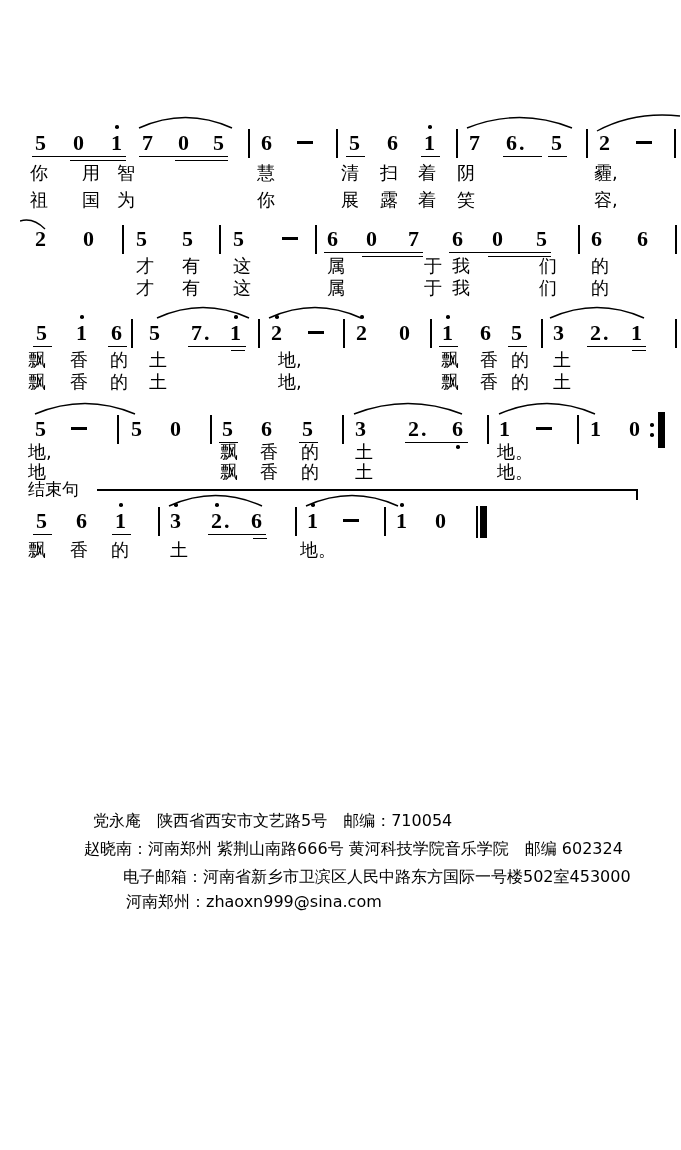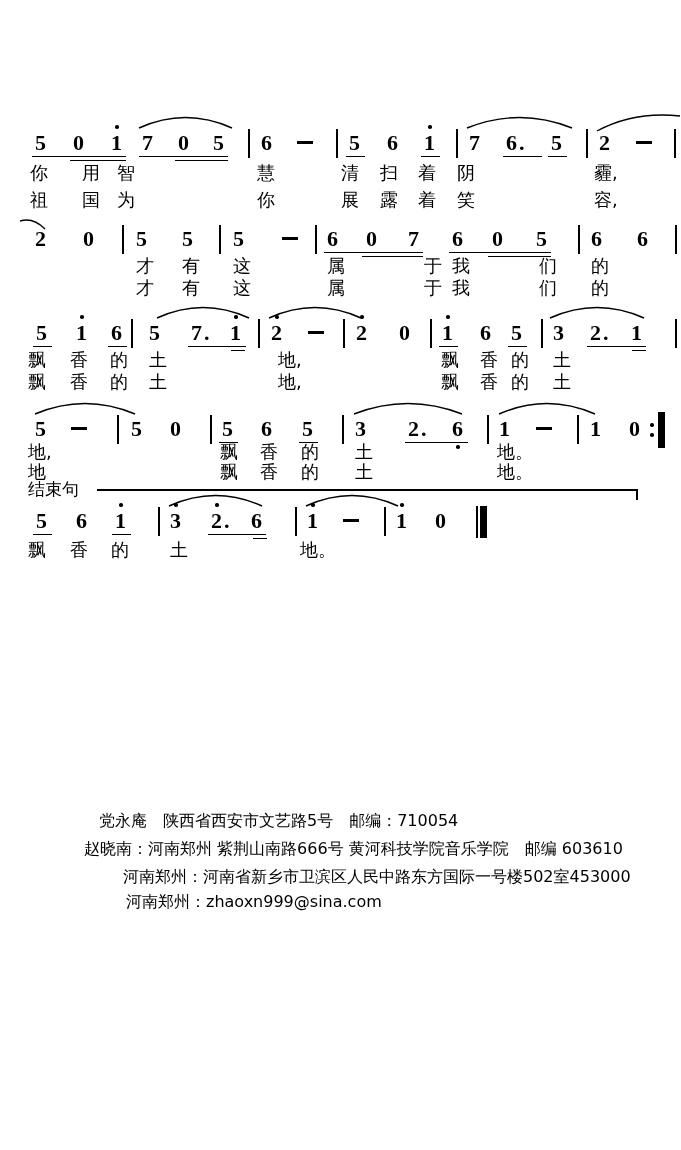--- a/index.html
+++ b/index.html
@@ -268,18 +268,18 @@
       <span class="lyr" style="left: 28px; top: 540px;">飘</span>
       <span class="lyr" style="left: 70px; top: 540px;">香</span>
       <span class="lyr" style="left: 111px; top: 540px;">的</span>
       <span class="lyr" style="left: 170px; top: 540px;">土</span>
       <span class="lyr" style="left: 300px; top: 540px;">地。</span>
       <span class="endlbl" style="position: absolute; left: 28px; top: 480px;">结束句</span>
       <div class="endline" style="left: 97px; top: 489px; width: 540px;"></div>
       <div class="endstub" style="left: 636px; top: 489px; height: 11px;"></div>
     </div>
   <div id="credits">
-      <span class="credit" style="left: 99px; top: 812px;">党永庵　陕西省西安市文艺路5号　邮编：710054</span>
-      <span class="credit" style="left: 84px; top: 840px;">赵晓南：河南郑州 紫荆山南路666号 黄河科技学院音乐学院　邮编 603610</span>
-      <span class="credit" style="left: 123px; top: 868px;">河南郑州：河南省新乡市卫滨区人民中路东方国际一号楼502室453000</span>
+      <span class="credit" style="left: 93px; top: 812px;">党永庵　陕西省西安市文艺路5号　邮编：710054</span>
+      <span class="credit" style="left: 84px; top: 840px;">赵晓南：河南郑州 紫荆山南路666号 黄河科技学院音乐学院　邮编 602324</span>
+      <span class="credit" style="left: 123px; top: 868px;">电子邮箱：河南省新乡市卫滨区人民中路东方国际一号楼502室453000</span>
       <span class="credit" style="left: 126px; top: 893px;">河南郑州：zhaoxn999@sina.com</span>
     </div>
 </div>
 
 </body></html>

